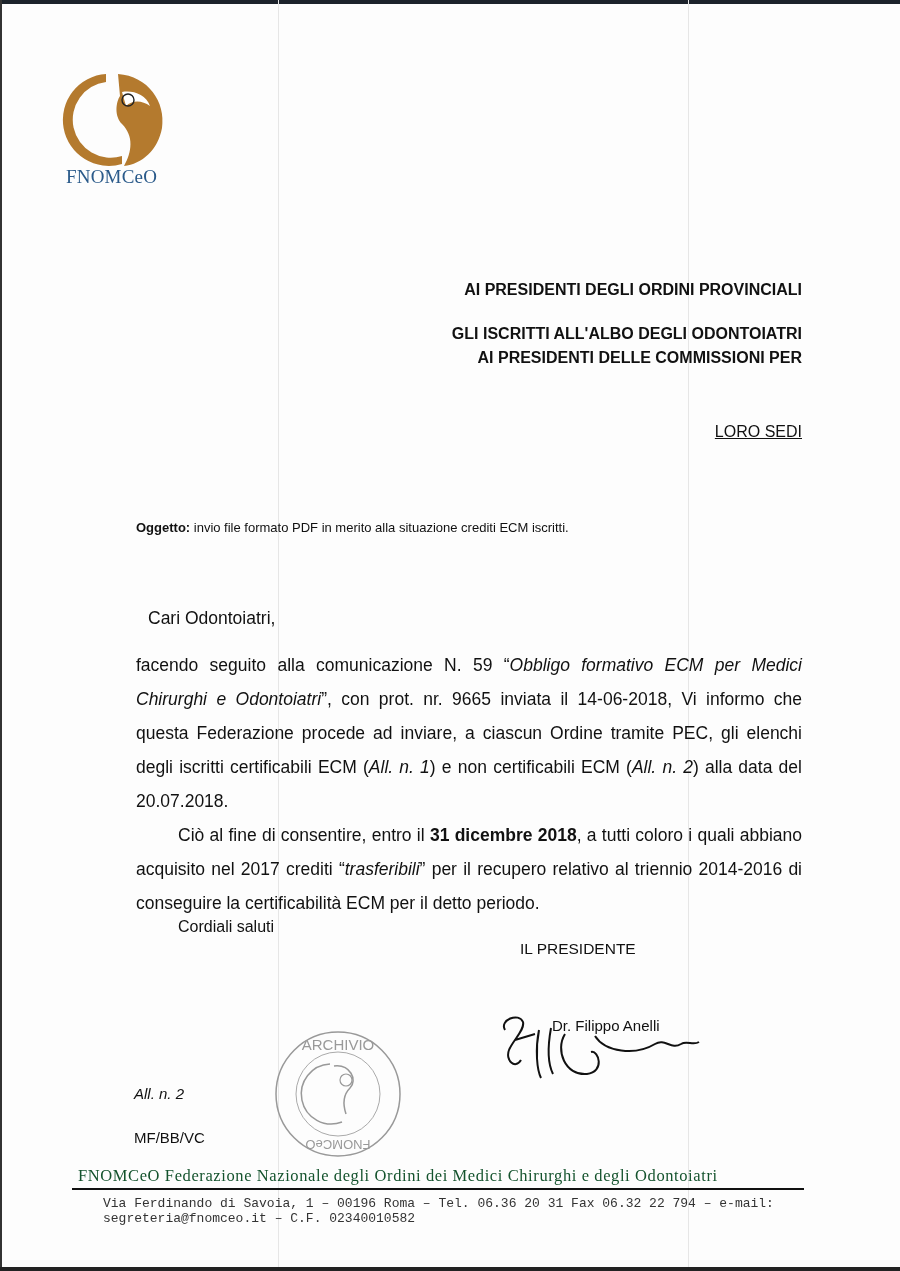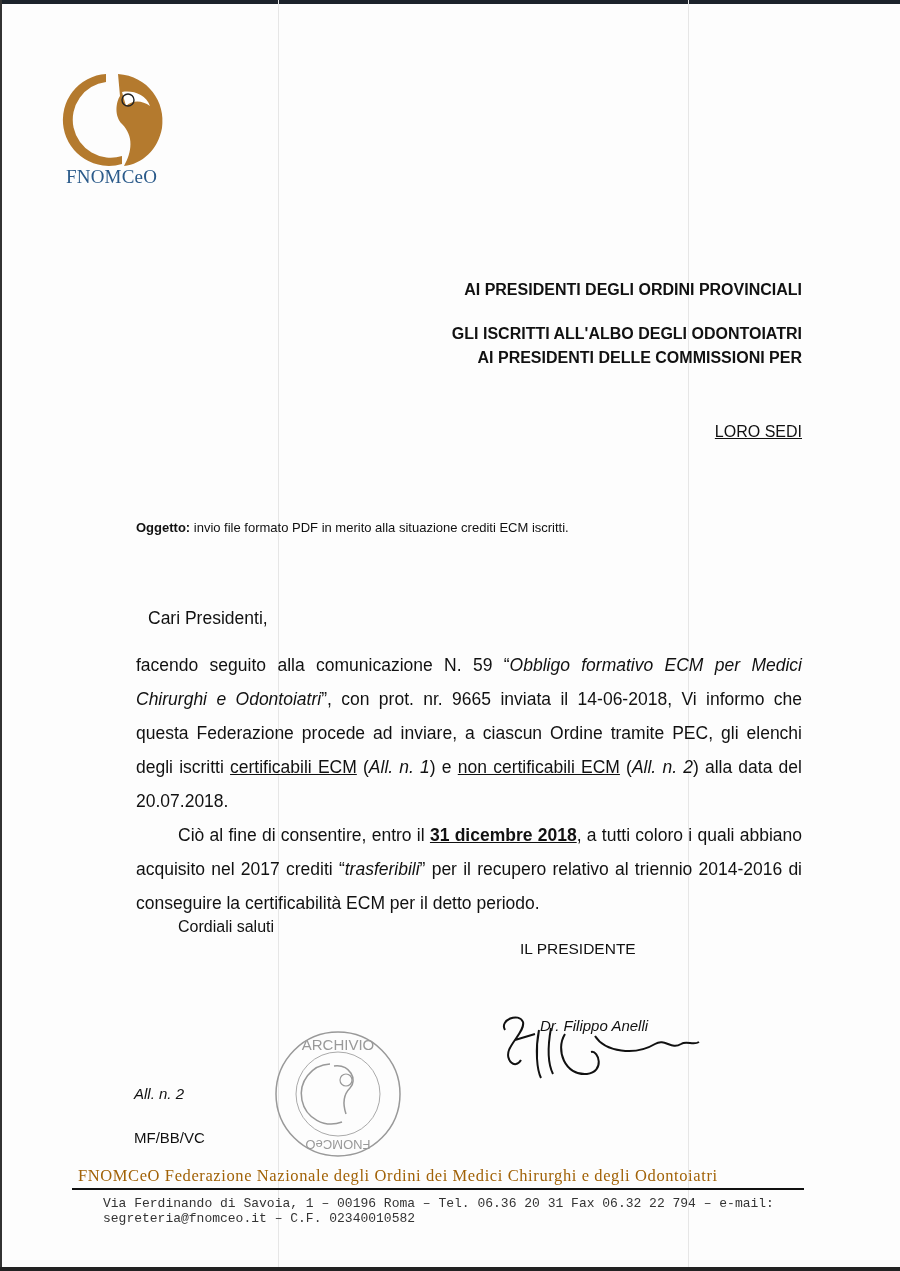--- a/index.html
+++ b/index.html
@@ -23,31 +23,31 @@
   .loro { position: absolute; right: 98px; top: 423px; font-weight: normal; font-size: 16px; text-decoration: underline; }
   .subject { position: absolute; left: 136px; top: 520px; font-size: 13px; }
   .subject b { font-weight: bold; }
   .greeting { position: absolute; left: 148px; top: 608px; font-size: 17.5px; }
   .body {
     position: absolute; left: 136px; top: 648px; width: 666px;
     font-size: 17.5px; line-height: 34px; text-align: justify;
   }
   .body p { margin: 0; }
   .indent { text-indent: 42px; }
-  .u { text-decoration: underline; }
+  .u { }
   .closing { position: absolute; left: 178px; top: 918px; font-size: 16px; }
   .sign-title { position: absolute; left: 520px; top: 940px; font-size: 15.5px; }
-  .sign-name { position: absolute; left: 540px; top: 1017px; font-size: 15px; font-style: italic; }
+  .sign-name { position: absolute; left: 552px; top: 1017px; font-size: 15px; }
   .signature { position: absolute; left: 495px; top: 1000px; width: 210px; height: 85px; }
   .stamp { position: absolute; left: 272px; top: 1028px; width: 132px; height: 132px; }
   .allegato { position: absolute; left: 134px; top: 1085px; font-size: 15px; font-style: italic; }
   .sigla { position: absolute; left: 134px; top: 1129px; font-size: 15px; }
   .footer-name {
     position: absolute; left: 78px; top: 1166px; width: 730px;
-    font-family: "Liberation Serif", serif; font-size: 16.5px; color: #a16207; letter-spacing: 0.6px;
+    font-family: "Liberation Serif", serif; font-size: 16.5px; color: #14532d; letter-spacing: 0.6px;
   }
   .footer-rule { position: absolute; left: 72px; top: 1188px; width: 732px; height: 2px; background: #111; }
   .footer-addr {
     position: absolute; left: 103px; top: 1196px; width: 700px;
     font-family: Liberation Mono, monospace; font-size: 13px; color: #333;
   }
 </style>
 </head>
 <body>
 
@@ -71,21 +71,21 @@
   </div>
   <div class="block">
     <div>GLI ISCRITTI ALL'ALBO DEGLI ODONTOIATRI</div>
     <div>AI PRESIDENTI DELLE COMMISSIONI PER</div>
   </div>
 </div>
 <div class="loro">LORO SEDI</div>
 
 <div class="subject"><b>Oggetto:</b><span> invio file formato PDF in merito alla situazione crediti ECM iscritti.</span></div>
 
-<div class="greeting">Cari Presidenti,</div>
+<div class="greeting">Cari Odontoiatri,</div>
 
 <div class="body">
   <p><span>facendo seguito alla comunicazione N. 59 “</span><i>Obbligo formativo ECM per Medici Chirurghi e Odontoiatri</i><span>”, con prot. nr. 9665 inviata il 14-06-2018, Vi informo che questa Federazione procede ad inviare, a ciascun Ordine tramite PEC, gli elenchi degli iscritti </span><span class="u">certificabili ECM</span><span> (</span><i>All. n. 1</i><span>) e </span><span class="u">non certificabili ECM</span><span> (</span><i>All. n. 2</i><span>) alla data del 20.07.2018.</span></p>
   <p class="indent"><span>Ciò al fine di consentire, entro il </span><b class="u">31 dicembre 2018</b><span>, a tutti coloro i quali abbiano acquisito nel 2017 crediti “</span><i>trasferibili</i><span>” per il recupero relativo al triennio 2014-2016 di conseguire la certificabilità ECM per il detto periodo.</span></p>
 </div>
 
 <div class="closing">Cordiali saluti</div>
 
 <div class="sign-title">IL PRESIDENTE</div>
 <div class="sign-name">Dr. Filippo Anelli</div>

